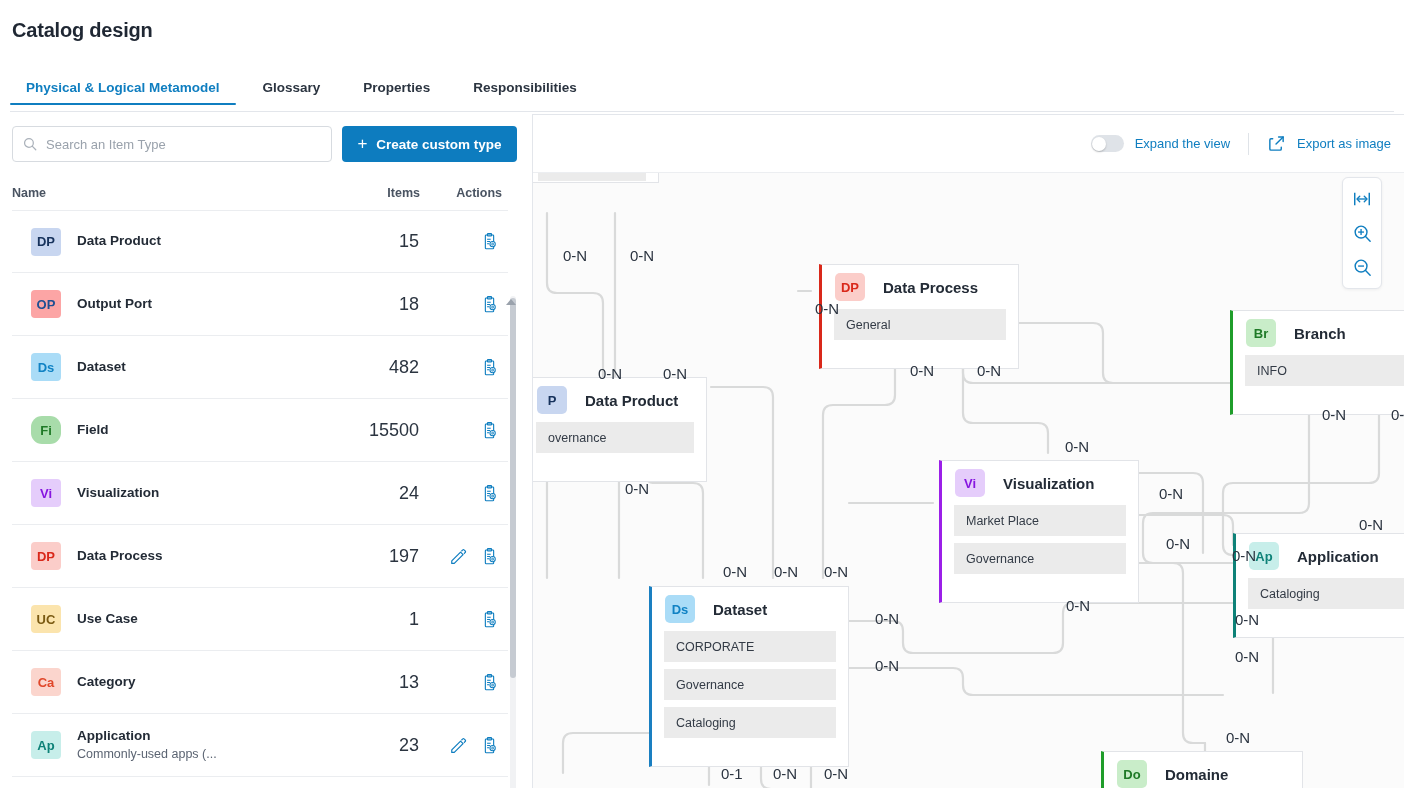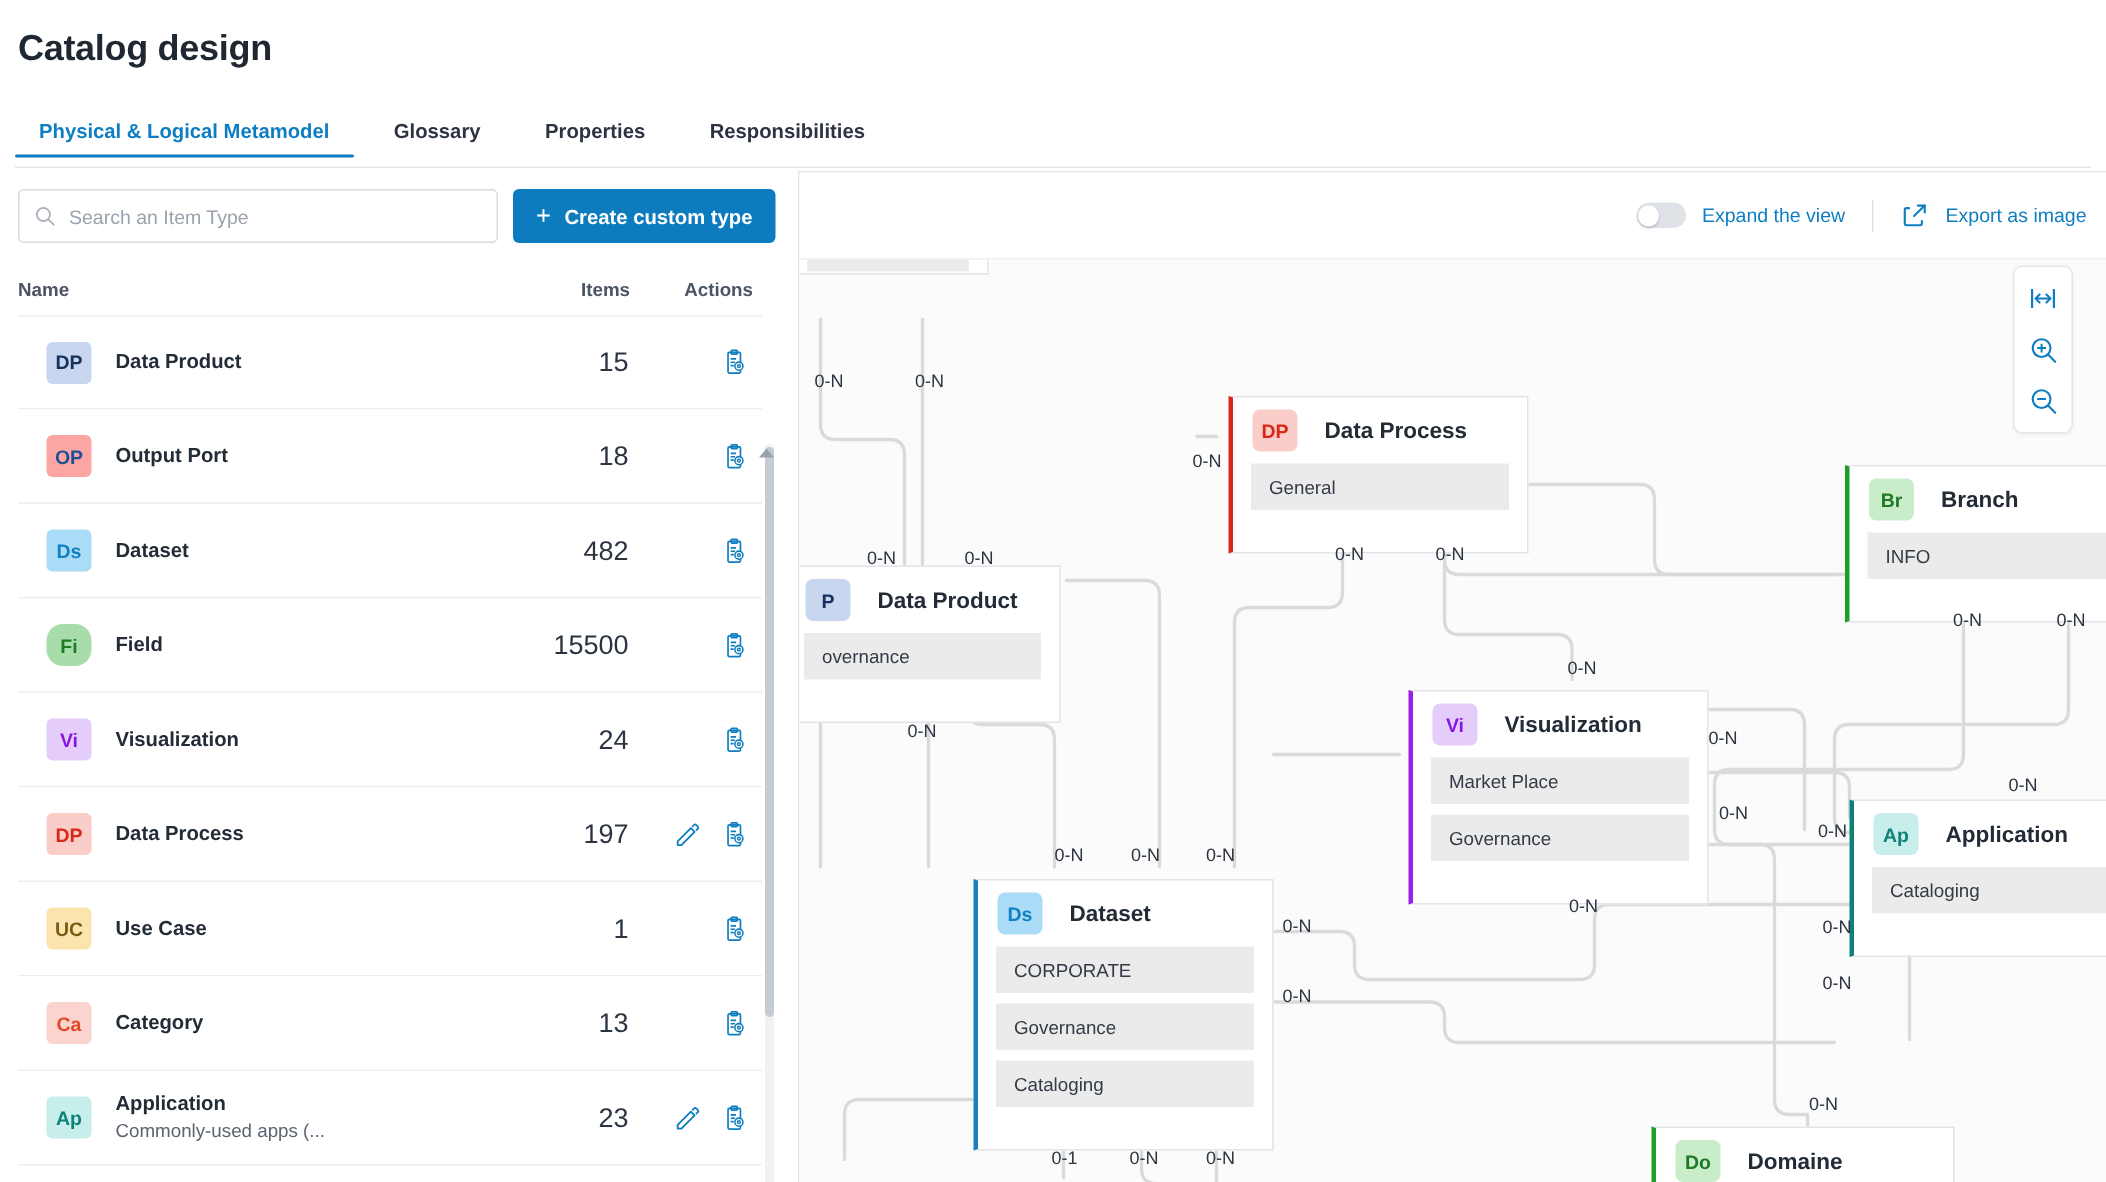--- a/index.html
+++ b/index.html
@@ -8,21 +8,21 @@
     width: 1404px; height: 788px;
     background: #ffffff;
     font-family: "Liberation Sans", sans-serif;
     overflow: hidden;
   }
   .page { position: relative; width: 1404px; height: 788px; background:#fff; }
 
   
   .page-title {
     position:absolute; left:12px; top:19px;
-    font-size:24px; font-weight:700; color:#1f2733; letter-spacing:-0.2px;
+    font-size:20px; font-weight:700; color:#1f2733; letter-spacing:-0.2px;
   }
 
   
   .tabbar {
     position:absolute; left:10px; top:80px; width:1384px; height:32px;
     display:flex; align-items:flex-start; gap:11px;
   }
   .tabbar:after{
     content:""; position:absolute; left:0; bottom:0; width:1384px; height:1px; background:#e3e6eb;
   }
@@ -126,21 +126,21 @@
   .node-head { display:flex; align-items:center; height:44px; padding-left:13px; }
   .node-badge {
     width:30px; height:28px; border-radius:5px; display:flex; align-items:center; justify-content:center;
     font-size:13px; font-weight:700; flex:0 0 auto;
   }
   .node-title { margin-left:18px; font-size:15px; font-weight:600; color:#232b36; white-space:nowrap; }
   .node-attrs { padding:0 12px 10px 12px; display:flex; flex-direction:column; gap:7px; }
   .attr { height:31px; background:#ebebeb; border-radius:0; display:flex; align-items:center; padding-left:12px; font-size:12.5px; color:#333b46; }
 
   .card-label {
-    position:absolute; font-size:12px; color:#2b3440; background:transparent; z-index:12; white-space:nowrap;
+    position:absolute; font-size:15px; color:#2b3440; background:transparent; z-index:12; white-space:nowrap;margin-left:20px;
   }
 
   .zoom-ctrls {
     position:absolute; right:22px; top:62px; width:40px;
     background:#fff; border:1px solid #e3e6eb; border-radius:6px;
     display:flex; flex-direction:column; align-items:center;
     padding:6px 0; gap:4px; z-index:40; box-shadow:0 1px 3px rgba(0,0,0,.06);
   }
   .zc-btn { width:34px; height:30px; display:flex; align-items:center; justify-content:center; cursor:pointer; }
 </style>

